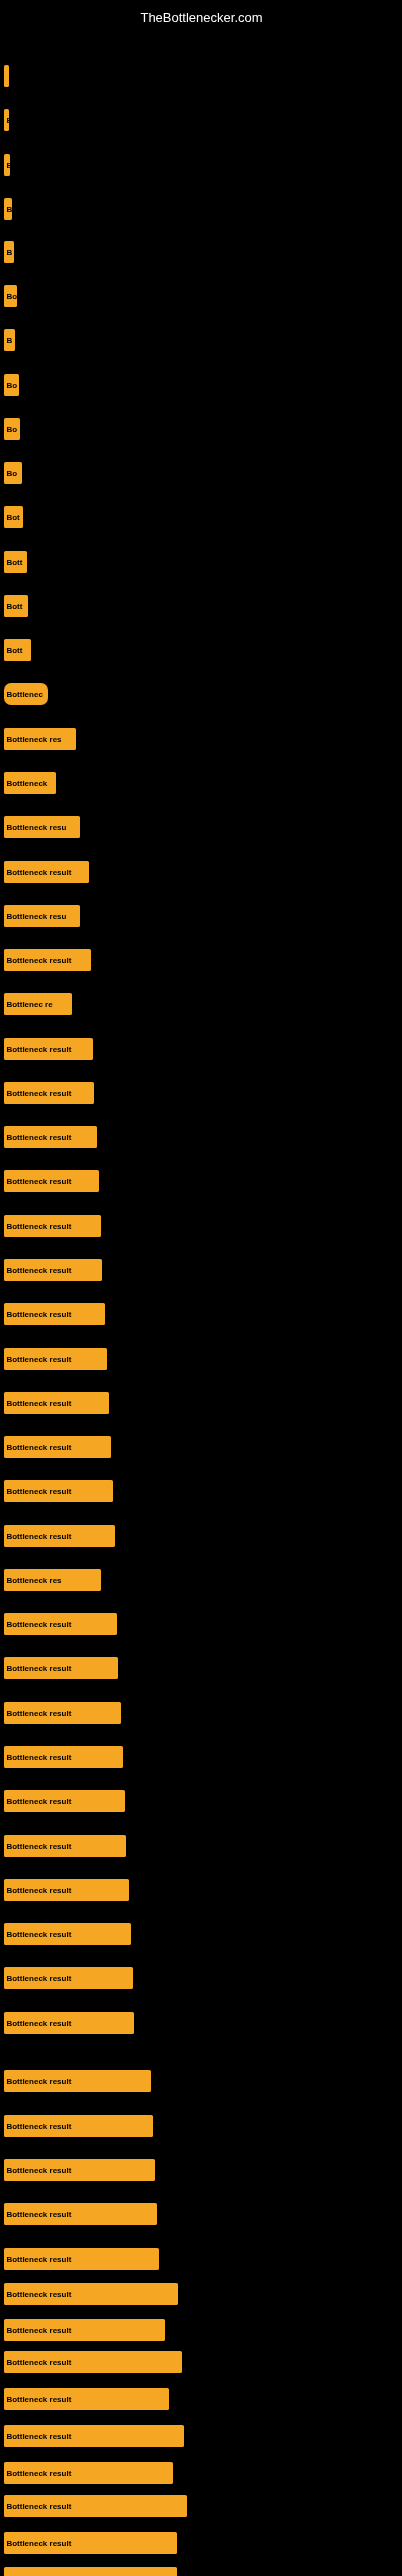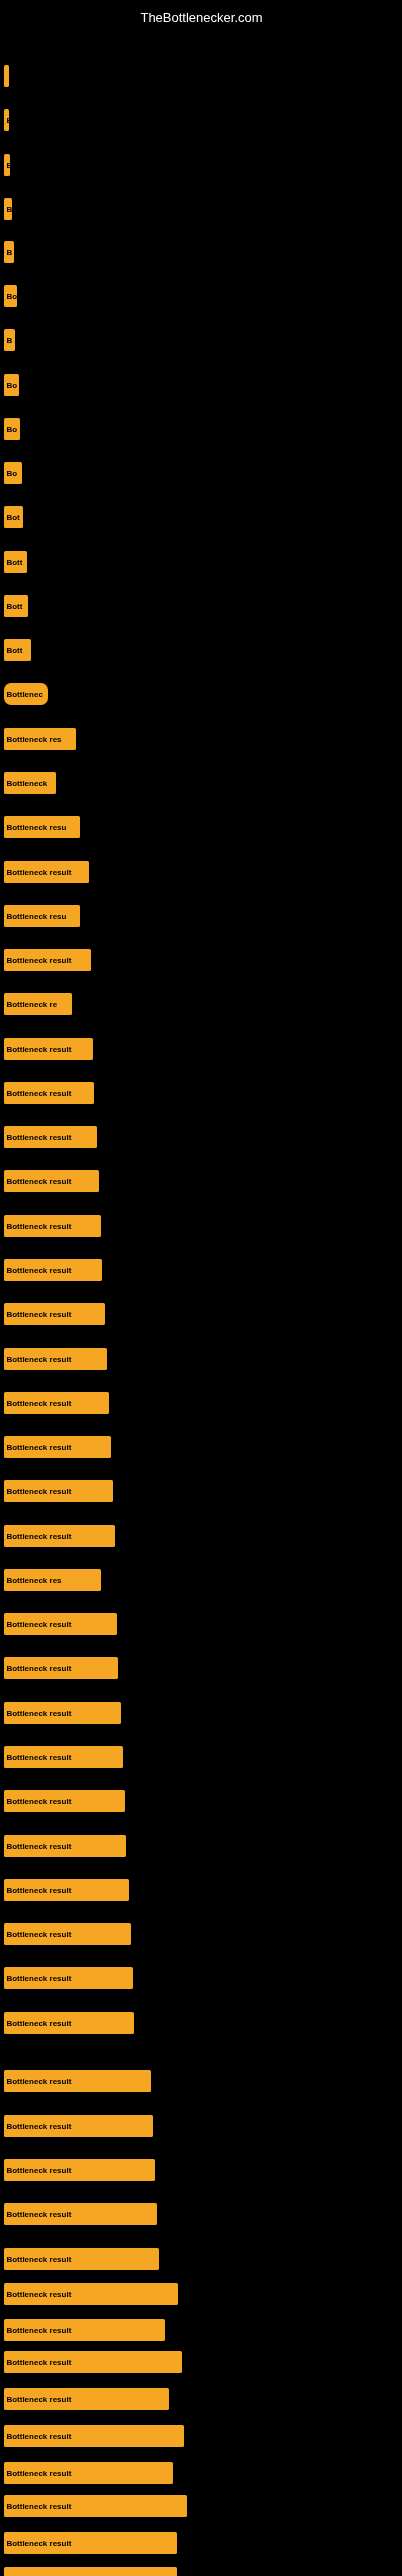--- a/index.html
+++ b/index.html
@@ -140,21 +140,21 @@
         <span style="color: rgb(0, 0, 0); font-size: 8px; font-weight: bold; font-family: Arial, sans-serif;">Bottleneck resu</span>
       </div>
     </div>
     <div style="position: absolute; top: 916px; left: 4px; height: 24px; display: flex; align-items: center;">
       <div style="background-color: rgb(245, 166, 35); height: 22.5px; width: 87px; border-radius: 1.6px; display: flex; align-items: center; padding: 0px 2.4px; overflow: hidden; white-space: nowrap; min-width: 3.2px;">
         <span style="color: rgb(0, 0, 0); font-size: 8px; font-weight: bold; font-family: Arial, sans-serif;">Bottleneck result</span>
       </div>
     </div>
     <div style="position: absolute; top: 960px; left: 4px; height: 24px; display: flex; align-items: center;">
       <div style="background-color: rgb(245, 166, 35); height: 22.5px; width: 68px; border-radius: 1.6px; display: flex; align-items: center; padding: 0px 2.4px; overflow: hidden; white-space: nowrap; min-width: 3.2px;">
-        <span style="color: rgb(0, 0, 0); font-size: 8px; font-weight: bold; font-family: Arial, sans-serif;">Bottleneck re</span>
+        <span style="color: rgb(0, 0, 0); font-size: 8px; font-weight: bold; font-family: Arial, sans-serif;">Bottlenec re</span>
       </div>
     </div>
     <div style="position: absolute; top: 1005px; left: 4px; height: 24px; display: flex; align-items: center;">
       <div style="background-color: rgb(245, 166, 35); height: 22.5px; width: 89px; border-radius: 1.6px; display: flex; align-items: center; padding: 0px 2.4px; overflow: hidden; white-space: nowrap; min-width: 3.2px;">
         <span style="color: rgb(0, 0, 0); font-size: 8px; font-weight: bold; font-family: Arial, sans-serif;">Bottleneck result</span>
       </div>
     </div>
     <div style="position: absolute; top: 1049px; left: 4px; height: 24px; display: flex; align-items: center;">
       <div style="background-color: rgb(245, 166, 35); height: 22.5px; width: 90px; border-radius: 1.6px; display: flex; align-items: center; padding: 0px 2.4px; overflow: hidden; white-space: nowrap; min-width: 3.2px;">
         <span style="color: rgb(0, 0, 0); font-size: 8px; font-weight: bold; font-family: Arial, sans-serif;">Bottleneck result</span>

